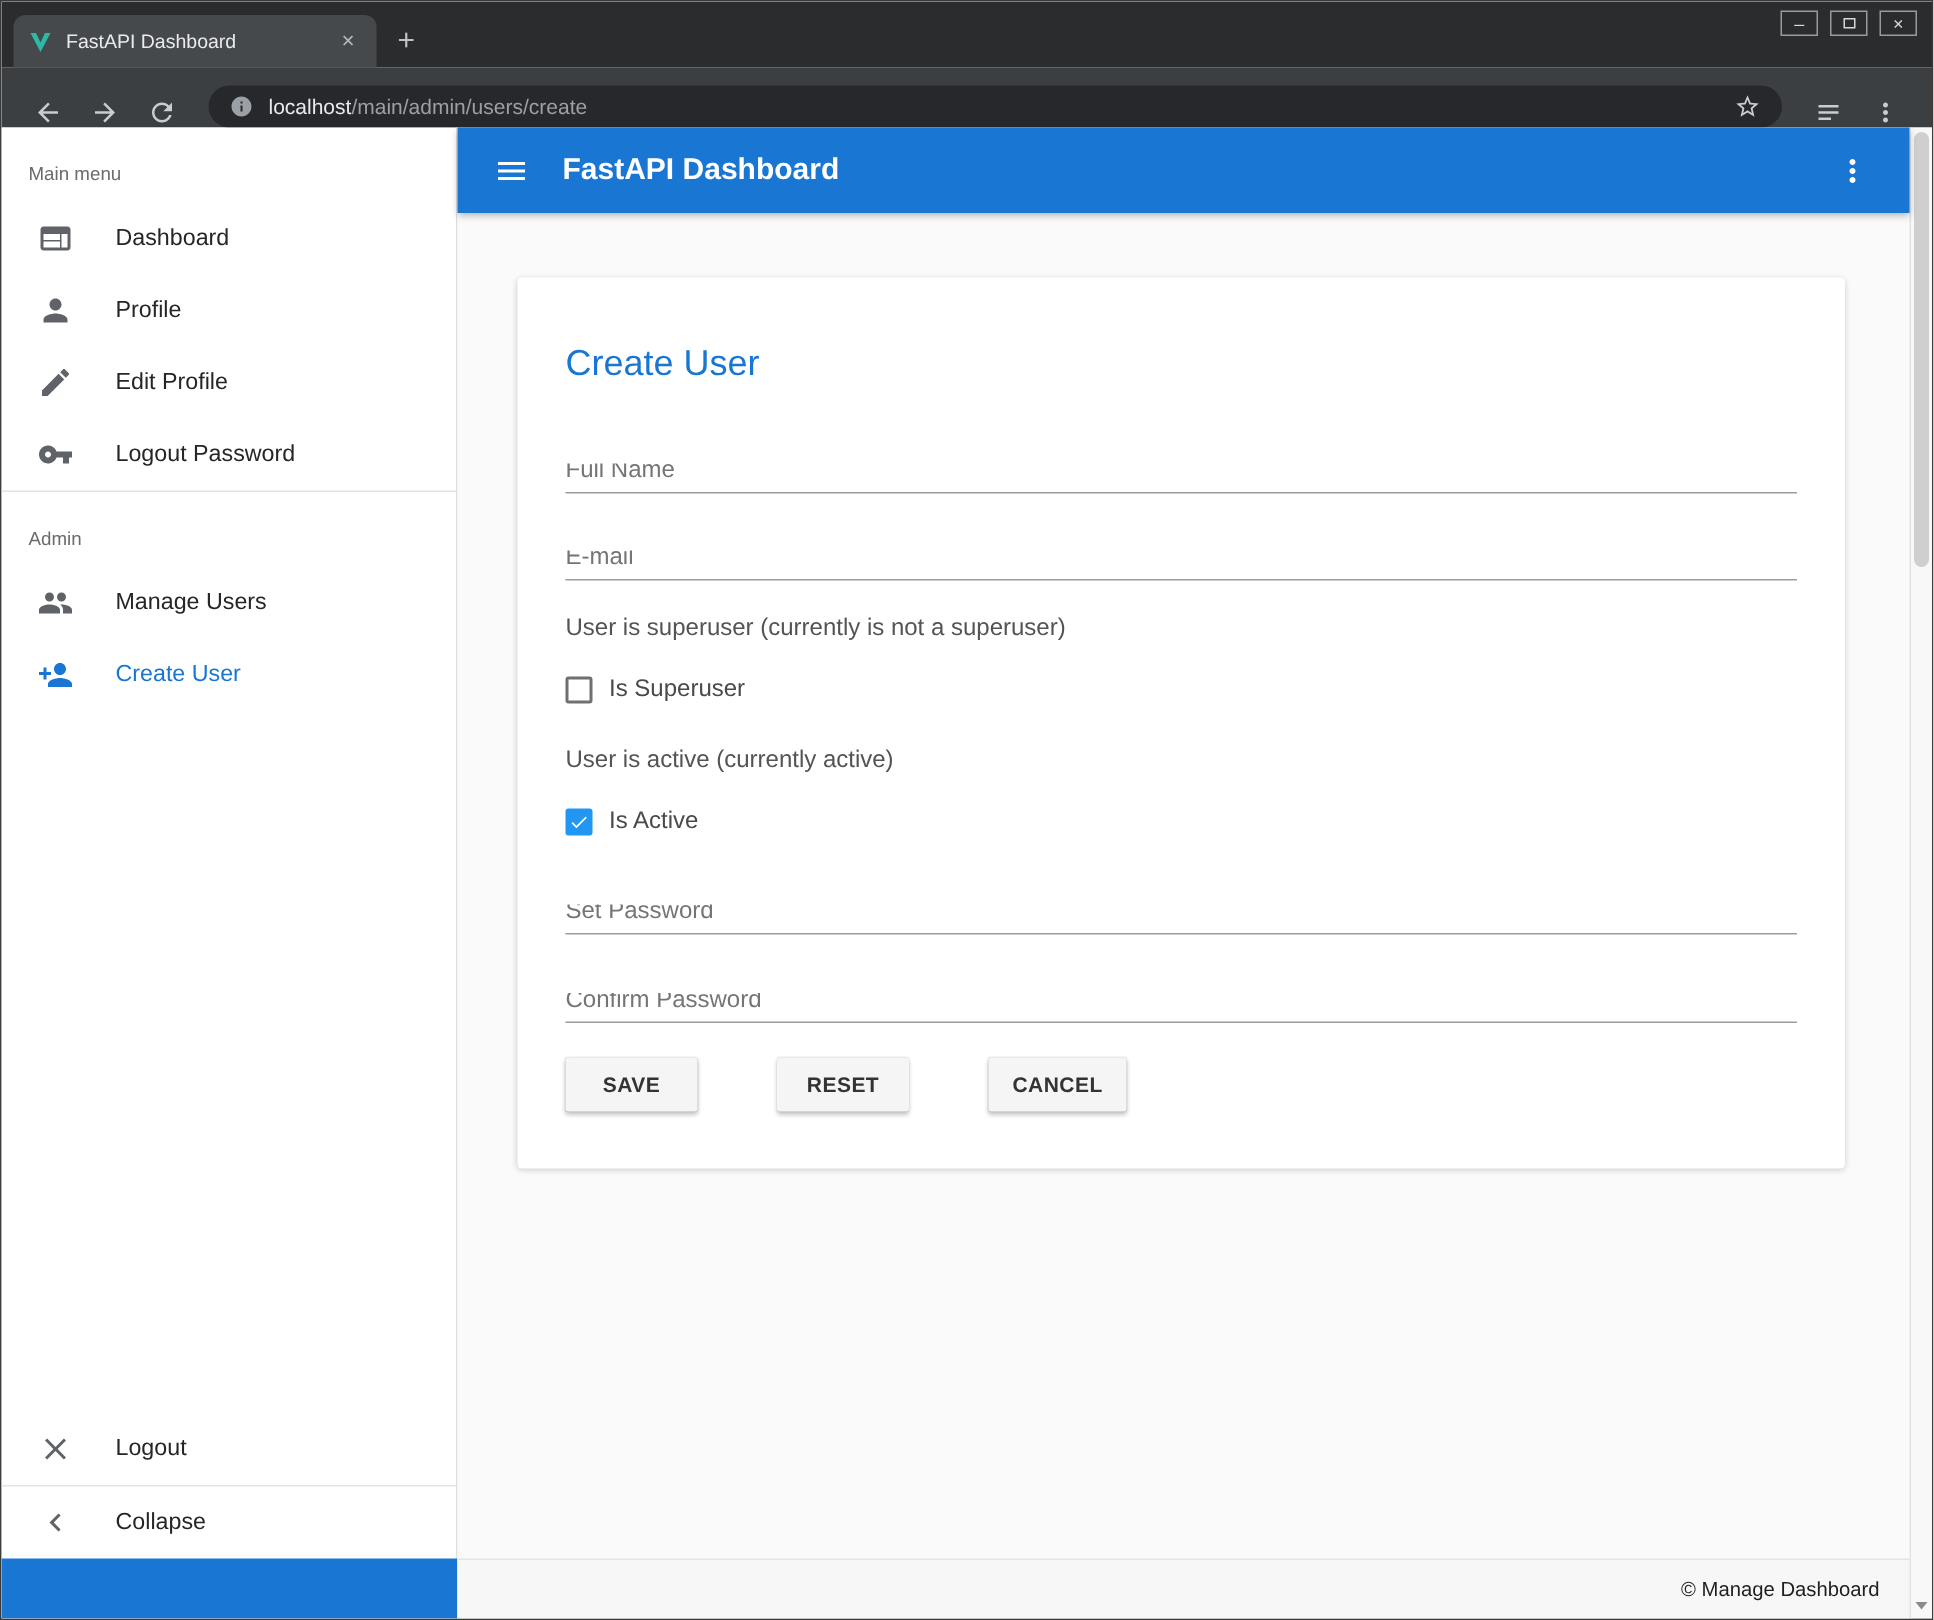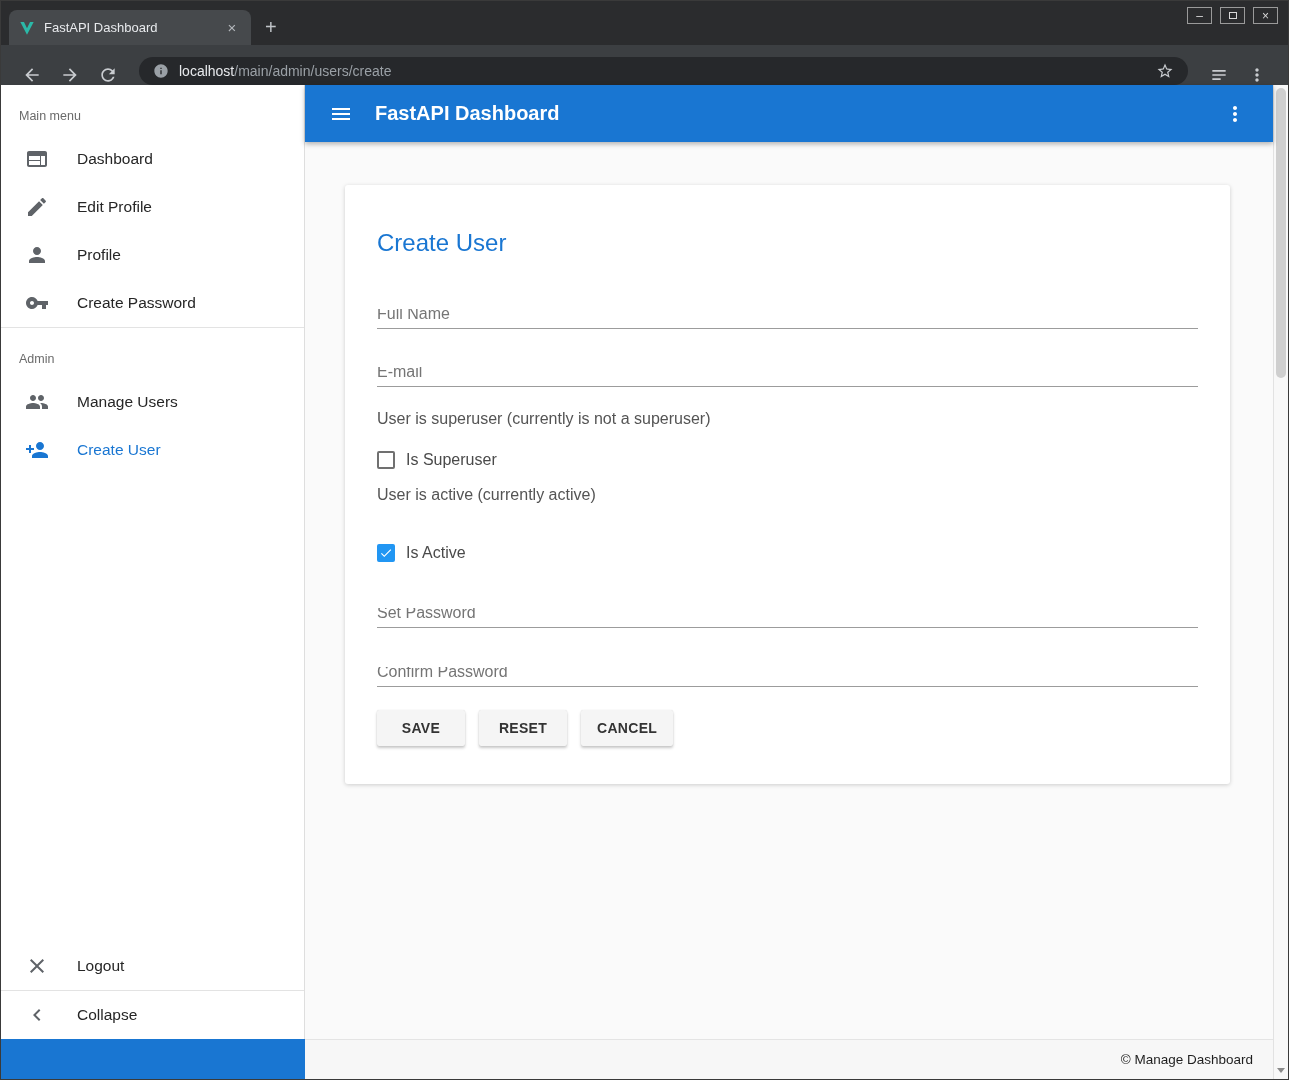--- a/index.html
+++ b/index.html
@@ -53,27 +53,27 @@
   .card { position:absolute; left:40px; top:43px; width:885px; background:#fff; border-radius:3px; box-shadow:0 1px 4px rgba(0,0,0,.18); padding:44px 32px 38px; }
   .card-title { font-size:24px; line-height:28px; color:#1976d2; font-weight:normal; }
   .mat-input { display:block; width:100%; border:none; border-bottom:1px solid #9c9c9c; background:transparent; font-family:Liberation Sans, sans-serif; font-size:16px; color:#424242; height:20px; padding:0 0 9px 0; outline:none; }
   .mat-input::placeholder { color:#757575; opacity:1; }
   .hint { font-size:16px; color:#545454; line-height:19px; }
   .cb-row { display:flex; align-items:center; cursor:pointer; }
   .cb-box { width:18px; height:18px; border:2px solid #707070; border-radius:2px; background:#fff; flex:0 0 auto; display:flex; align-items:center; justify-content:center; }
   .cb-box.checked { background:#2196f3; border-color:#2196f3; }
   .cb-box svg { width:14px; height:14px; color:#fff; }
   .cb-label { margin-left:11px; font-size:16px; color:#4a4a4a; }
-  .btn-row { display:flex; }
+  .btn-row { display:flex;gap:39px; }
   .btn { min-width:88px; height:36px; background:#f5f5f5; border:none; border-radius:2px;
          box-shadow:0 2px 3px rgba(0,0,0,.22), 0 0 1px rgba(0,0,0,.15);
          font-family:inherit; font-size:14px; font-weight:bold; color:#333; letter-spacing:.3px;
          margin-right:14px; padding:0 16px; cursor:pointer; }
   .f1{margin-top:52px}.f2{margin-top:38px}.h1{margin-top:22px}.c1{margin-top:23px}
-  .h2{margin-top:16px}.c2{margin-top:40px}.f3{margin-top:46px}.f4{margin-top:39px}.br{margin-top:23px}
+  .h2{margin-top:28px}.c2{margin-top:23px}.f3{margin-top:46px}.f4{margin-top:39px}.br{margin-top:23px}
 
   
   .footer { height:40px; background:#f7f7f7; border-top:1px solid #e4e4e4; display:flex; align-items:center; justify-content:flex-end; padding:0 20px; font-size:13.5px; color:#1f1f1f; flex:0 0 auto; }
 
   
   .scroll-col { width:15px; background:#f8f8f8; border-left:1px solid #e2e2e2; position:relative; flex:0 0 auto; }
   .scroll-thumb { position:absolute; left:2px; right:2px; top:3px; height:290px; background:#cfcfcf; border-radius:6px; cursor:pointer; }
   .tri-down { position:absolute; bottom:6px; left:3px; width:0; height:0; border-left:4px solid transparent; border-right:4px solid transparent; border-top:5px solid #8a8a8a; cursor:pointer; }
 </style>
 </head>
@@ -139,37 +139,37 @@
 
         <div class="nav-item">
           <svg class="icn" viewBox="0 0 24 24" fill="currentColor">
             <path d="M20 4H4c-1.1 0-1.99.9-1.99 2L2 18c0 1.1.9 2 2 2h16c1.1 0 2-.9 2-2V6c0-1.1-.9-2-2-2zm-5 14H4v-4h11v4zm0-5H4V9h11v4zm5 5h-4V9h4v9z"></path>
           </svg>
           <span class="lbl">Dashboard</span>
         </div>
 
         <div class="nav-item">
           <svg class="icn" viewBox="0 0 24 24" fill="currentColor">
+            <path d="M12 12c2.21 0 4-1.79 4-4s-1.79-4-4-4-4 1.79-4 4 1.79 4 4 4zm0 2c-2.67 0-8 1.34-8 4v2h16v-2c0-2.66-5.33-4-8-4z"></path>
+          </svg>
+          <span class="lbl">Profile</span>
+        </div>
+
+        <div class="nav-item">
+          <svg class="icn" viewBox="0 0 24 24" fill="currentColor">
             <path d="M3 17.25V21h3.75L17.81 9.94l-3.75-3.75L3 17.25zM20.71 7.04c.39-.39.39-1.02 0-1.41l-2.34-2.34c-.39-.39-1.02-.39-1.41 0l-1.83 1.83 3.75 3.75 1.83-1.83z"></path>
           </svg>
           <span class="lbl">Edit Profile</span>
         </div>
 
         <div class="nav-item">
           <svg class="icn" viewBox="0 0 24 24" fill="currentColor">
-            <path d="M12 12c2.21 0 4-1.79 4-4s-1.79-4-4-4-4 1.79-4 4 1.79 4 4 4zm0 2c-2.67 0-8 1.34-8 4v2h16v-2c0-2.66-5.33-4-8-4z"></path>
-          </svg>
-          <span class="lbl">Profile</span>
-        </div>
-
-        <div class="nav-item">
-          <svg class="icn" viewBox="0 0 24 24" fill="currentColor">
             <path d="M12.65 10C11.83 7.67 9.61 6 7 6c-3.31 0-6 2.69-6 6s2.69 6 6 6c2.61 0 4.83-1.67 5.65-4H17v4h4v-4h2v-4H12.65zM7 14c-1.1 0-2-.9-2-2s.9-2 2-2 2 .9 2 2-.9 2-2 2z"></path>
           </svg>
-          <span class="lbl">Create Password</span>
+          <span class="lbl">Logout Password</span>
         </div>
 
         <div class="divider"></div>
         <div class="section-label">Admin</div>
 
         <div class="nav-item">
           <svg class="icn" viewBox="0 0 24 24" fill="currentColor">
             <path d="M16 11c1.66 0 2.99-1.34 2.99-3S17.66 5 16 5c-1.66 0-3 1.34-3 3s1.34 3 3 3zm-8 0c1.66 0 2.99-1.34 2.99-3S9.66 5 8 5C6.34 5 5 6.34 5 8s1.34 3 3 3zm0 2c-2.33 0-7 1.17-7 3.5V19h14v-2.5c0-2.33-4.67-3.5-7-3.5zm8 0c-.29 0-.62.02-.97.05 1.16.84 1.97 1.97 1.97 3.45V19h6v-2.5c0-2.33-4.67-3.5-7-3.5z"></path>
           </svg>
           <span class="lbl">Manage Users</span>

